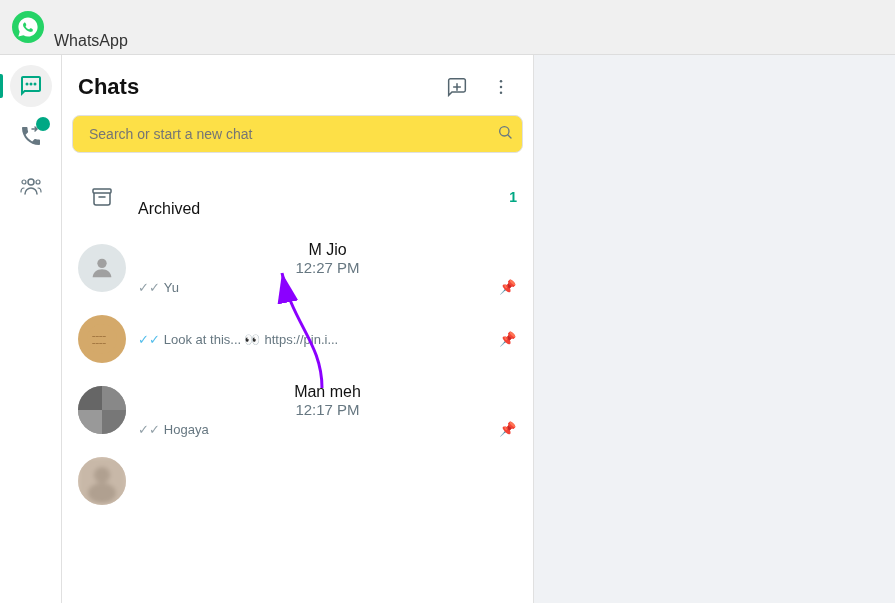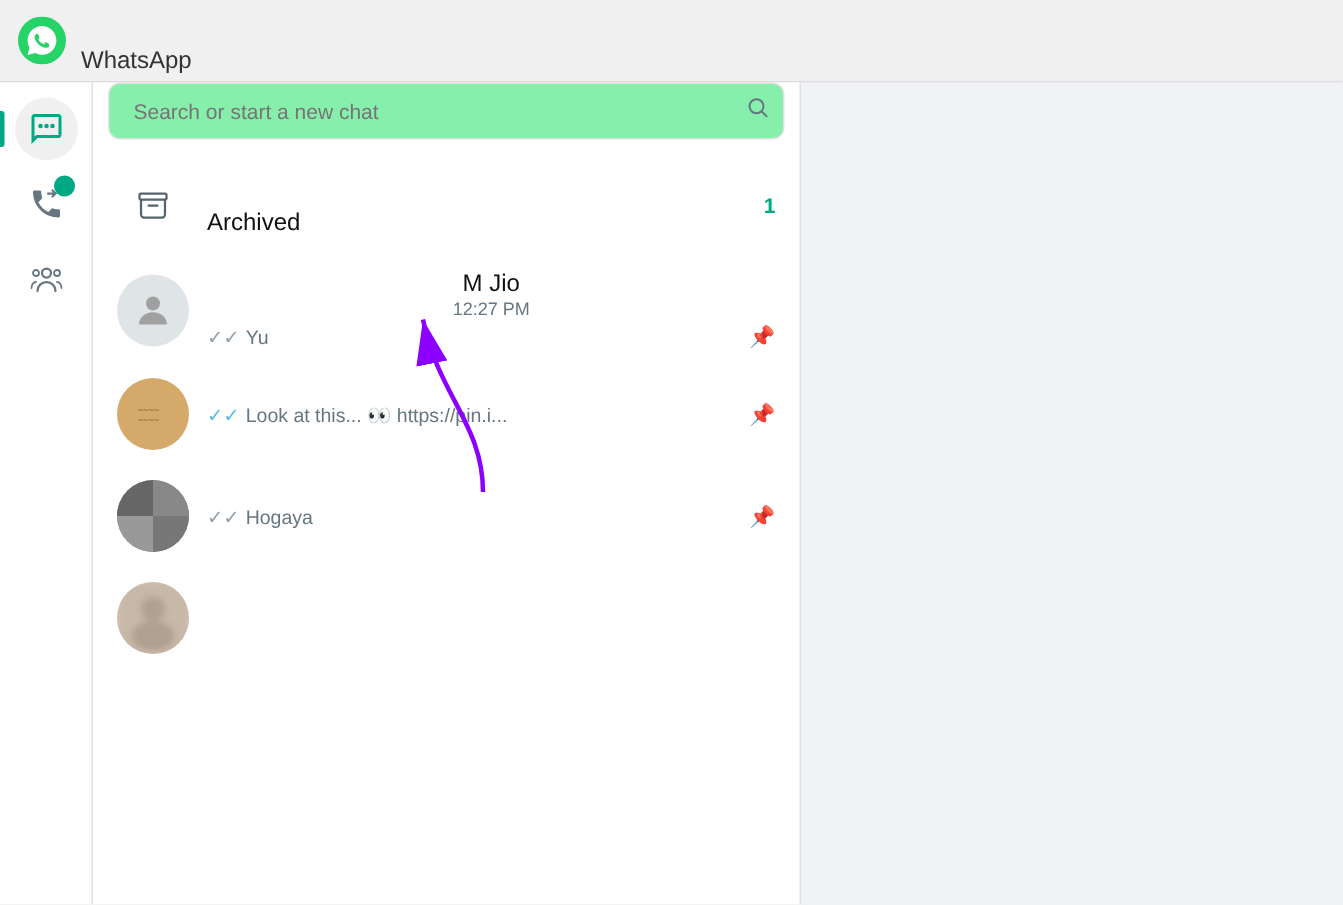--- a/index.html
+++ b/index.html
@@ -130,21 +130,21 @@
     
     .search-bar {
       margin: 0 10px 10px 10px;
       position: relative;
     }
     .search-input {
       width: 100%;
       height: 38px;
       border-radius: 8px;
       border: 1px solid #e0e0e0;
-      background: #86efac;
+      background: #fde047;
       padding: 0 36px 0 16px;
       font-size: 14px;
       color: #54656f;
       outline: none;
     }
     .search-icon-wrap {
       position: absolute;
       right: 10px;
       top: 50%;
       transform: translateY(-50%);
@@ -224,21 +224,21 @@
       justify-content: space-between;
       margin-bottom: 3px;
       flex-direction: column;
     }
     .chat-name {
       font-size: 16px;
       font-weight: 500;
       color: #111;
     }
     .chat-time {
-      font-size: 12px;
+      font-size: 15px;
       color: #667781;
       white-space: nowrap;
     }
     .chat-msg-row {
       display: flex;
       align-items: center;
       justify-content: space-between;
     }
     .chat-msg {
       font-size: 13px;
@@ -358,20 +358,38 @@
         <circle cx="19" cy="8" r="2" stroke="#667781" stroke-width="1.2"></circle>
         <path d="M22 18c0-2.21-1.343-4-3-4" stroke="#667781" stroke-width="1.2" stroke-linecap="round"></path>
         <circle cx="5" cy="8" r="2" stroke="#667781" stroke-width="1.2"></circle>
         <path d="M2 18c0-2.21 1.343-4 3-4" stroke="#667781" stroke-width="1.2" stroke-linecap="round"></path>
       </svg>
     </div>
   </div>
 
   <div class="chat-panel">
 
+    <div class="chat-header">
+      <span class="chat-title">Chats</span>
+      <div class="header-icons">
+        <div class="header-icon-btn" title="New chat">
+          <svg width="20" height="20" viewBox="0 0 24 24" fill="none">
+            <path d="M20 2H4c-1.1 0-2 .9-2 2v18l4-4h14c1.1 0 2-.9 2-2V4c0-1.1-.9-2-2-2z" stroke="#54656f" stroke-width="1.8" fill="none"></path>
+            <path d="M12 8v8M8 12h8" stroke="#54656f" stroke-width="1.8" stroke-linecap="round"></path>
+          </svg>
+        </div>
+        <div class="header-icon-btn" title="More options">
+          <svg width="20" height="20" viewBox="0 0 24 24" fill="#54656f">
+            <circle cx="12" cy="5" r="1.5"></circle>
+            <circle cx="12" cy="12" r="1.5"></circle>
+            <circle cx="12" cy="19" r="1.5"></circle>
+          </svg>
+        </div>
+      </div>
+    </div>
 
     <div class="search-bar">
       <input class="search-input" type="text" placeholder="Search or start a new chat" style="">
       <div class="search-icon-wrap">
         <svg width="16" height="16" viewBox="0 0 24 24" fill="none">
           <circle cx="11" cy="11" r="7" stroke="#667781" stroke-width="2"></circle>
           <path d="M16.5 16.5L21 21" stroke="#667781" stroke-width="2" stroke-linecap="round"></path>
         </svg>
       </div>
     </div>
@@ -446,20 +464,24 @@
         <div class="avatar avatar-man">
 
           <svg width="48" height="48" viewBox="0 0 48 48">
             <rect width="24" height="24" fill="#666"></rect>
             <rect x="24" width="24" height="24" fill="#888"></rect>
             <rect y="24" width="24" height="24" fill="#999"></rect>
             <rect x="24" y="24" width="24" height="24" fill="#777"></rect>
           </svg>
         </div>
         <div class="chat-info">
+          <div class="chat-name-row">
+            <span class="chat-name">Man meh</span>
+            <span class="chat-time">12:17 PM</span>
+          </div>
           <div class="chat-msg-row">
             <span class="chat-msg">
               <span class="double-tick-gray">✓✓</span>
               Hogaya
             </span>
             <span class="pin-icon">📌</span>
           </div>
         </div>
       </div>
 

